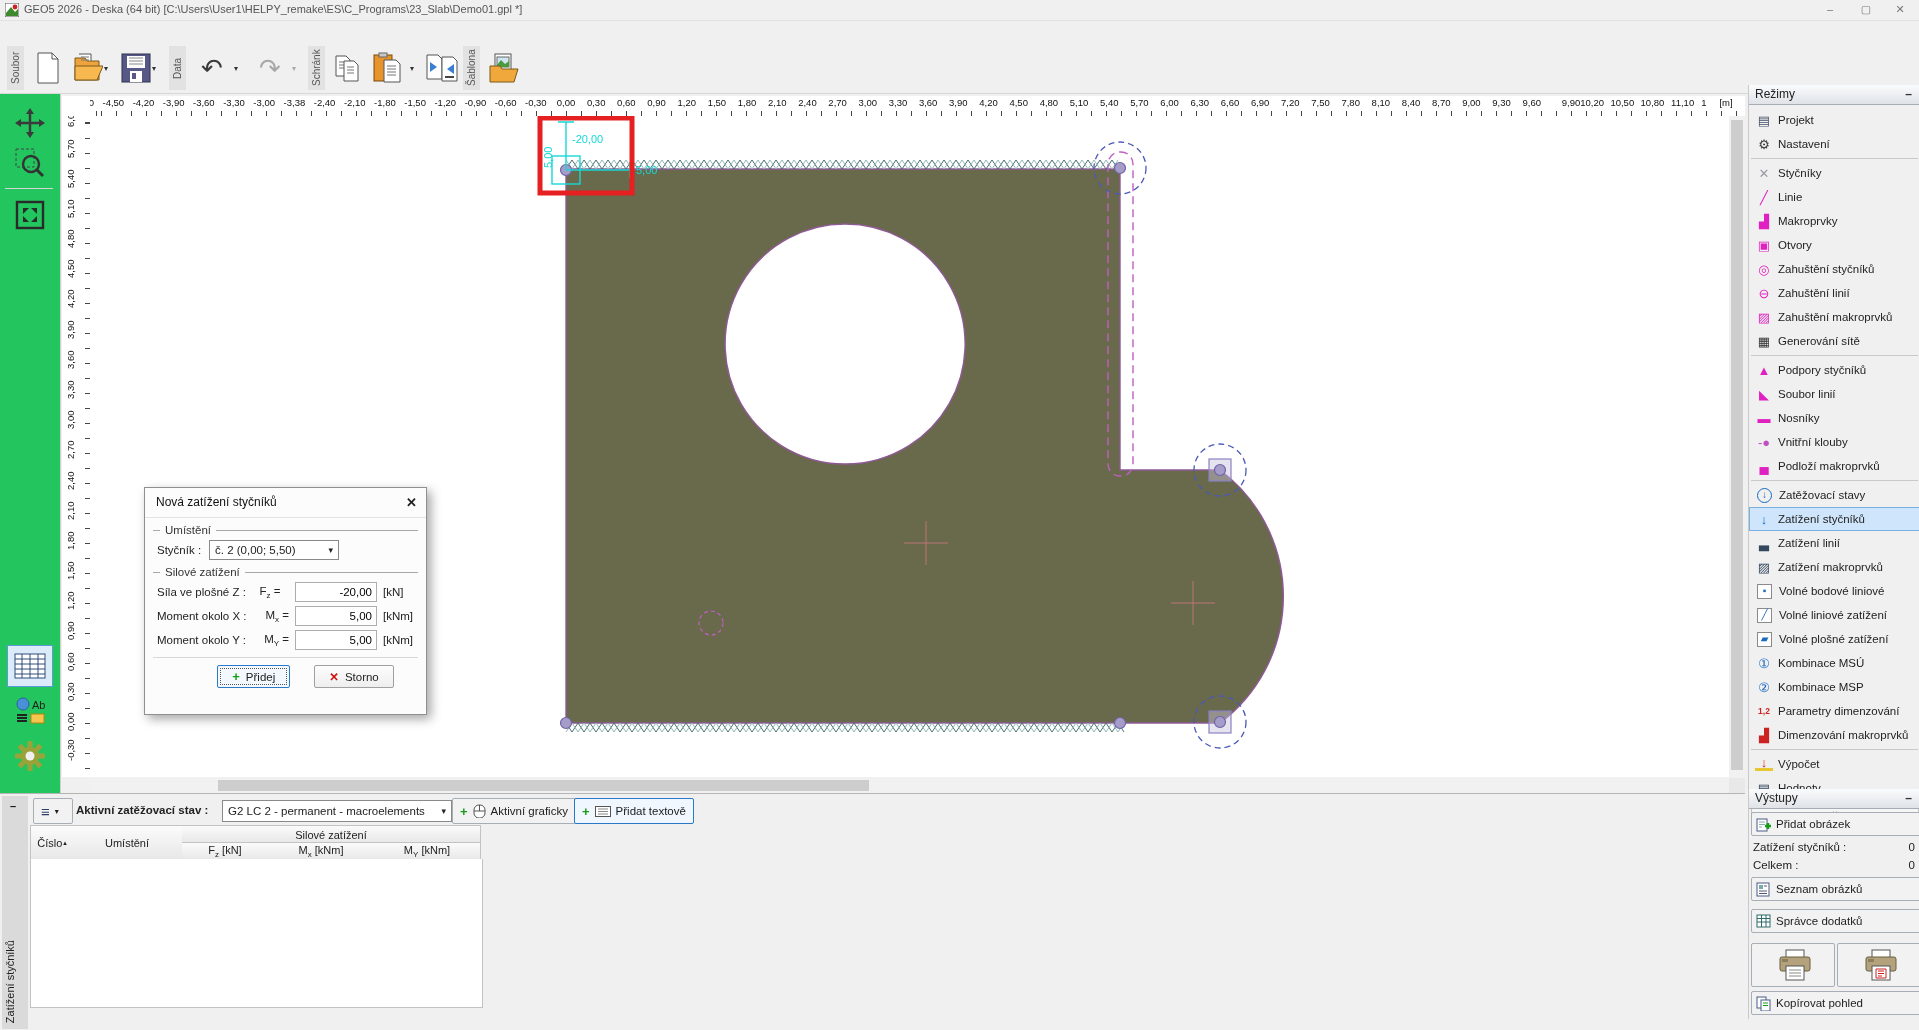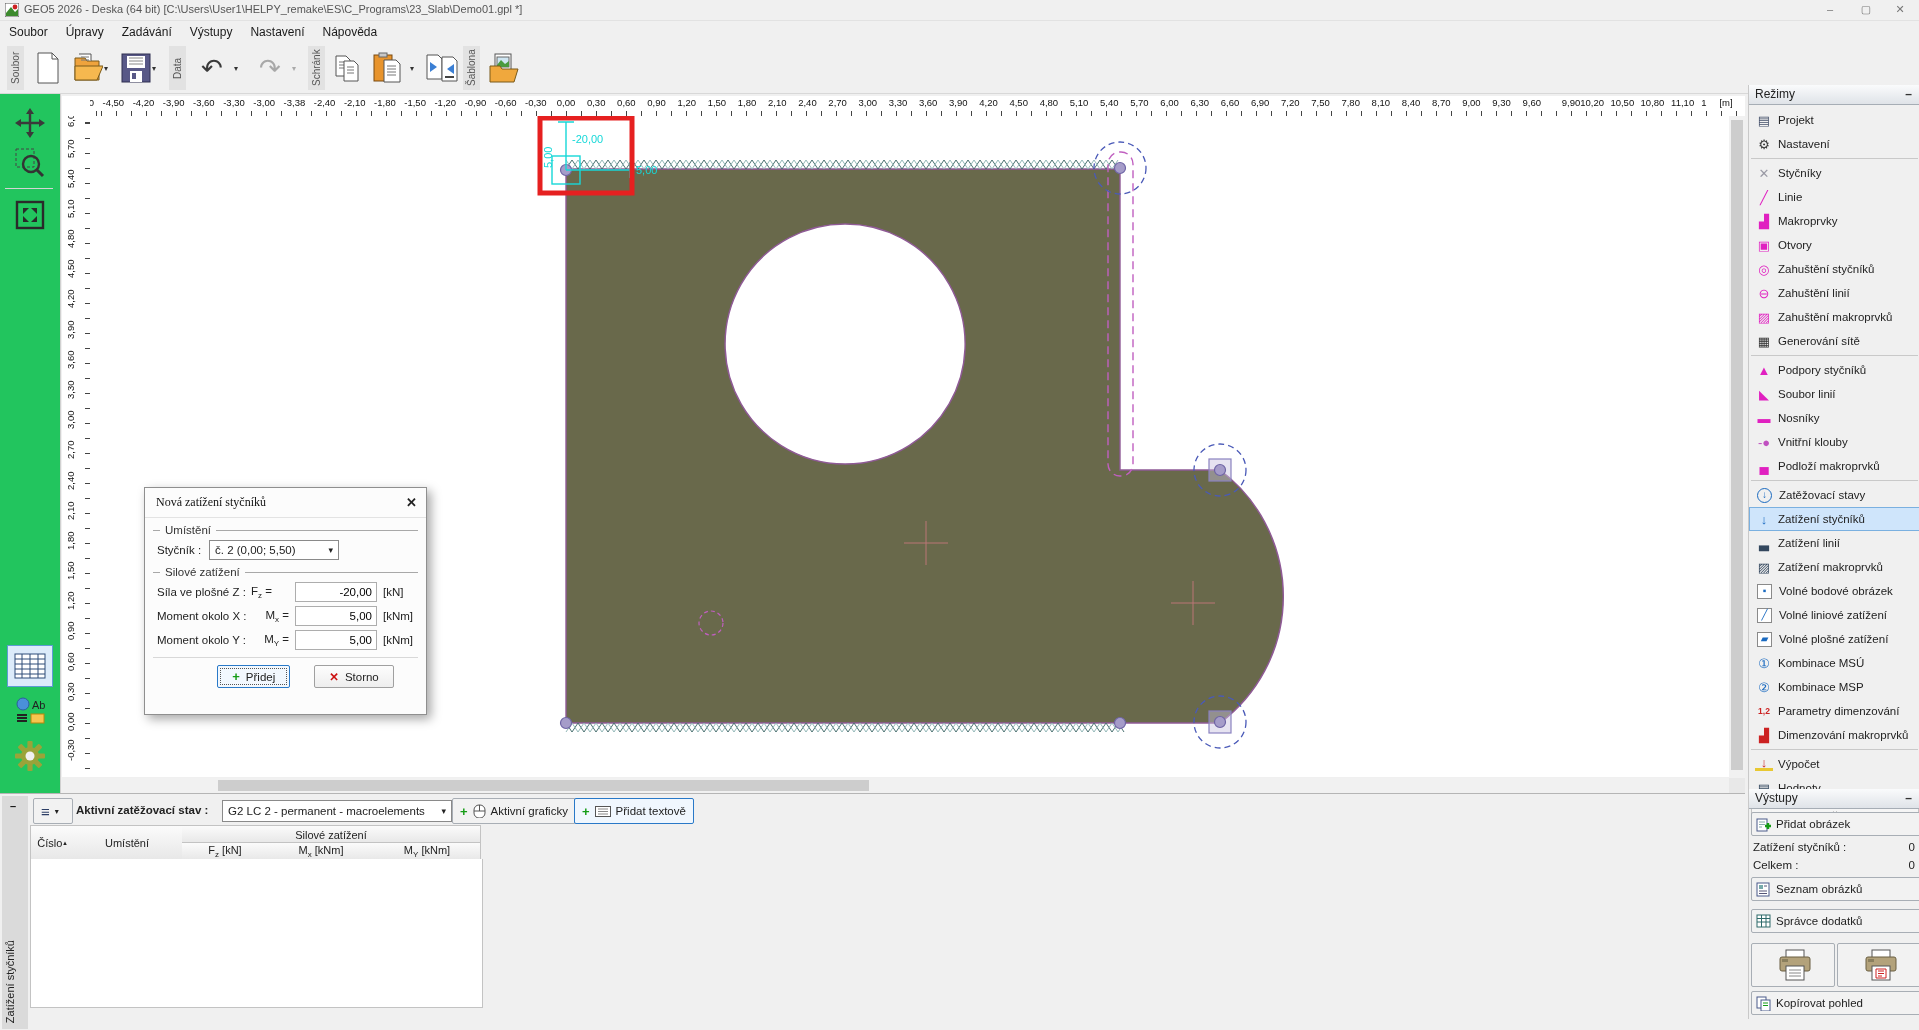--- a/index.html
+++ b/index.html
@@ -71,21 +71,21 @@
   .icn.pad{border-bottom:3px solid #e8c832;line-height:11px;}
   .icn.small{font-size:8.5px;font-weight:bold;}
   .obtn{position:absolute;left:2px;width:166px;height:22px;background:#f2f2f2;border:1px solid #a8aeb5;border-radius:2px;
         display:flex;align-items:center;gap:5px;padding-left:4px;font-size:11.5px;}
   .orow{position:absolute;left:4px;width:162px;display:flex;justify-content:space-between;font-size:11.5px;}
   .chev{position:absolute;left:2px;width:166px;height:15px;background:#f5f5f5;border:1px solid #c2c2c2;
         text-align:center;line-height:11px;color:#555;font-size:10px;}
   
   #dialog{left:144px;top:487px;width:281px;height:226px;background:#fcfcfc;border:1px solid #8f8f8f;
           box-shadow:4px 4px 10px rgba(0,0,0,.35);}
-  #dialog .dtitle{position:relative;height:29px;line-height:29px;padding-left:11px;font-size:12px;color:#111;border-bottom:1px solid #e3e3e3;font-family:Liberation Serif, serif;}
+  #dialog .dtitle{position:relative;height:29px;line-height:29px;padding-left:11px;font-size:12px;color:#111;border-bottom:1px solid #e3e3e3;}
   #dialog .dclose{position:absolute;right:9px;top:0px;font-size:13px;font-weight:bold;color:#222;}
   .legend{display:flex;align-items:center;gap:5px;color:#333;font-size:11.5px;margin:6px 8px 4px 8px;}
   .legend::before{content:"";width:7px;height:1px;background:#a8a8a8;}
   .legend::after{content:"";flex:1;height:1px;background:#a8a8a8;}
   .drow{display:flex;align-items:center;margin:4px 0 4px 12px;font-size:11.5px;}
   .dinput{width:72px;height:18px;border:1px solid #adadad;background:#fff;text-align:right;padding:0 4px;font-size:11.5px;line-height:18px;}
   .dbtn{height:21px;border:1px solid #a0a0a0;background:linear-gradient(#fdfdfd,#eeeeee);border-radius:2px;
         display:flex;align-items:center;gap:6px;padding:0 14px;font-size:11.5px;}
   .dbtn.focus{border:1px solid #2979c8;outline:1px dotted #555;outline-offset:-4px;background:#f2f8fe;}
 </style>
@@ -99,21 +99,20 @@
       <rect x="0" y="0" width="14" height="14" fill="#fff" stroke="#555"></rect>
       <path d="M1 10 L6 4 L10 9 L13 6 L13 13 L1 13 Z" fill="#3d8a2e"></path>
       <circle cx="10" cy="4" r="2.4" fill="#c22"></circle>
     </svg>
     <span class="ttext">GEO5 2026 - Deska (64 bit) [C:\Users\User1\HELPY_remake\ES\C_Programs\23_Slab\Demo01.gpl *]</span>
     <span class="winbtn" style="right:74px">–</span>
     <span class="winbtn" style="right:38px">▢</span>
     <span class="winbtn" style="right:4px">✕</span>
   </div>
 
-  <div id="menubar" class="abs"><span class="menu-item">Soubor</span><span class="menu-item">Úpravy</span><span class="menu-item">Zadávání</span><span class="menu-item">Výstupy</span><span class="menu-item">Nastavení</span><span class="menu-item">Nápověda</span></div>
 
   <div id="toolbar" class="abs">
     <div class="vtab" style="left:7px">Soubor</div>
     <div class="tbtn" style="left:30px">
       <svg width="26" height="32">
           <path d="M3 1 H17 L23 7 V31 H3 Z" fill="#fff" stroke="#555"></path>
           <path d="M17 1 V7 H23" fill="none" stroke="#555"></path>
         </svg>
     </div>
     <div class="tbtn" style="left:68px">
@@ -411,21 +410,21 @@
       <div class="dd" style="width:118px;height:18px">
         <span>č. 2 (0,00; 5,50)</span>
         <span style="font-size:9px">▾</span>
       </div>
     </div>
     <div class="legend">
         <span>Silové zatížení</span>
       </div>
     <div class="drow">
       <span style="width:94px">Síla ve plošné Z :</span>
-      <span style="width:38px;text-align:left;margin-right:6px"><span>F</span><span class="sub">z</span> <span>=</span></span>
+      <span style="width:38px;text-align:center;margin-right:6px"><span>F</span><span class="sub">z</span> <span>=</span></span>
       <input class="dinput" readonly="" value="-20,00" style="">
       <span style="margin-left:6px">[kN]</span>
     </div>
     <div class="drow">
       <span style="width:94px">Moment okolo X :</span>
       <span style="width:38px;text-align:right;margin-right:6px"><span>M</span><span class="sub">x</span> <span>=</span></span>
       <input class="dinput" readonly="" value="5,00" style="">
       <span style="margin-left:6px">[kNm]</span>
     </div>
     <div class="drow">
@@ -580,21 +579,21 @@
         <div class="side-item">
           <span class="icn" style="color: rgb(51, 71, 94);">▃</span>
           <span class="lbl">Zatížení linií</span>
         </div>
         <div class="side-item">
           <span class="icn" style="color: rgb(51, 71, 94);">▨</span>
           <span class="lbl">Zatížení makroprvků</span>
         </div>
         <div class="side-item">
           <span class="icn boxy" style="color: rgb(26, 106, 192);">▪</span>
-          <span class="lbl">Volné bodové obrázek</span>
+          <span class="lbl">Volné bodové liniové</span>
         </div>
         <div class="side-item">
           <span class="icn boxy" style="color: rgb(26, 106, 192);">╱</span>
           <span class="lbl">Volné liniové zatížení</span>
         </div>
         <div class="side-item">
           <span class="icn boxy" style="color: rgb(26, 106, 192);">▰</span>
           <span class="lbl">Volné plošné zatížení</span>
         </div>
         <div class="side-item">

